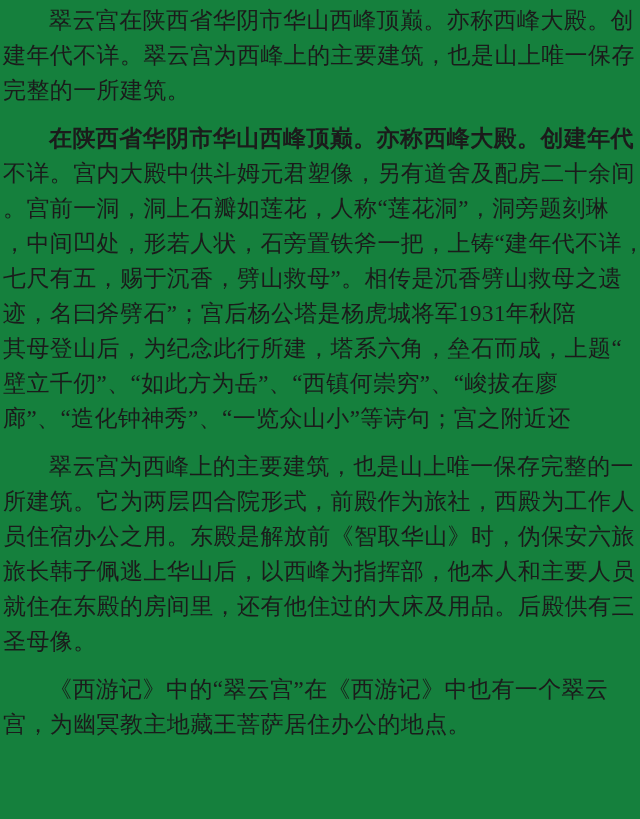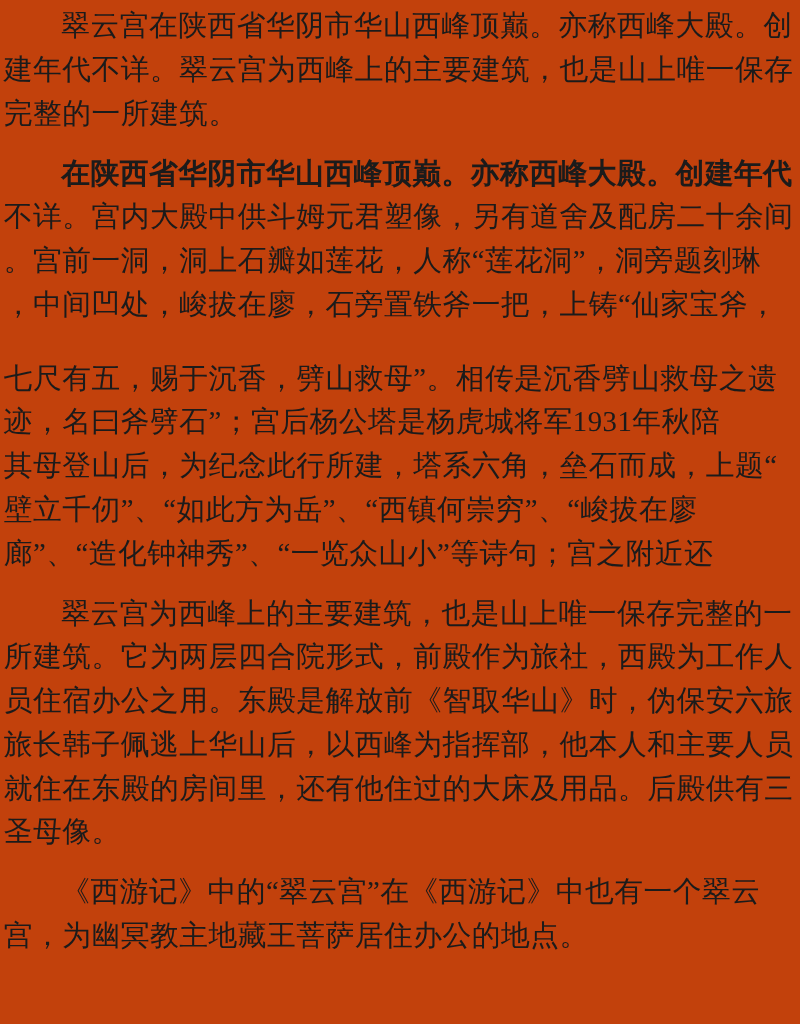--- a/index.html
+++ b/index.html
@@ -29,32 +29,32 @@
     color: #1b1b1b;
     -webkit-font-smoothing: antialiased;
   }
   .line.first-line {
     text-indent: 2em;
   }
 </style>
 </head>
 <body>
 
-<div class="page" id="page-root" style="background: #c2410c;">
+<div class="page" id="page-root" style="background: #15803d;">
     <div class="paragraph">
       <div class="line first-line" style="color: rgb(27, 27, 27);">翠云宫在陕西省华阴市华山西峰顶巅。亦称西峰大殿。创</div>
       <div class="line" style="color: rgb(27, 27, 27);">建年代不详。翠云宫为西峰上的主要建筑，也是山上唯一保存</div>
       <div class="line" style="color: rgb(27, 27, 27);">完整的一所建筑。</div>
     </div>
     <div class="paragraph">
       <div class="line first-line" style="color: rgb(27, 27, 27); font-weight: bold;">在陕西省华阴市华山西峰顶巅。亦称西峰大殿。创建年代</div>
       <div class="line" style="color: rgb(27, 27, 27);">不详。宫内大殿中供斗姆元君塑像，另有道舍及配房二十余间</div>
       <div class="line" style="color: rgb(27, 27, 27);">。宫前一洞，洞上石瓣如莲花，人称“莲花洞”，洞旁题刻琳</div>
-      <div class="line" style="color: rgb(27, 27, 27);">，中间凹处，峻拔在廖，石旁置铁斧一把，上铸“仙家宝斧，</div>
-      <div class="line" style="color: rgb(27, 27, 27); margin-top: 24px;">七尺有五，赐于沉香，劈山救母”。相传是沉香劈山救母之遗</div>
+      <div class="line" style="color: rgb(27, 27, 27);">，中间凹处，形若人状，石旁置铁斧一把，上铸“建年代不详，</div>
+      <div class="line" style="color: rgb(27, 27, 27);">七尺有五，赐于沉香，劈山救母”。相传是沉香劈山救母之遗</div>
       <div class="line" style="color: rgb(27, 27, 27);">迹，名曰斧劈石”；宫后杨公塔是杨虎城将军1931年秋陪</div>
       <div class="line" style="color: rgb(27, 27, 27);">其母登山后，为纪念此行所建，塔系六角，垒石而成，上题“</div>
       <div class="line" style="color: rgb(27, 27, 27);">壁立千仞”、“如此方为岳”、“西镇何崇穷”、“峻拔在廖</div>
       <div class="line" style="color: rgb(27, 27, 27);">廊”、“造化钟神秀”、“一览众山小”等诗句；宫之附近还</div>
     </div>
     <div class="paragraph">
       <div class="line first-line" style="color: rgb(27, 27, 27);">翠云宫为西峰上的主要建筑，也是山上唯一保存完整的一</div>
       <div class="line" style="color: rgb(27, 27, 27);">所建筑。它为两层四合院形式，前殿作为旅社，西殿为工作人</div>
       <div class="line" style="color: rgb(27, 27, 27);">员住宿办公之用。东殿是解放前《智取华山》时，伪保安六旅</div>
       <div class="line" style="color: rgb(27, 27, 27);">旅长韩子佩逃上华山后，以西峰为指挥部，他本人和主要人员</div>

